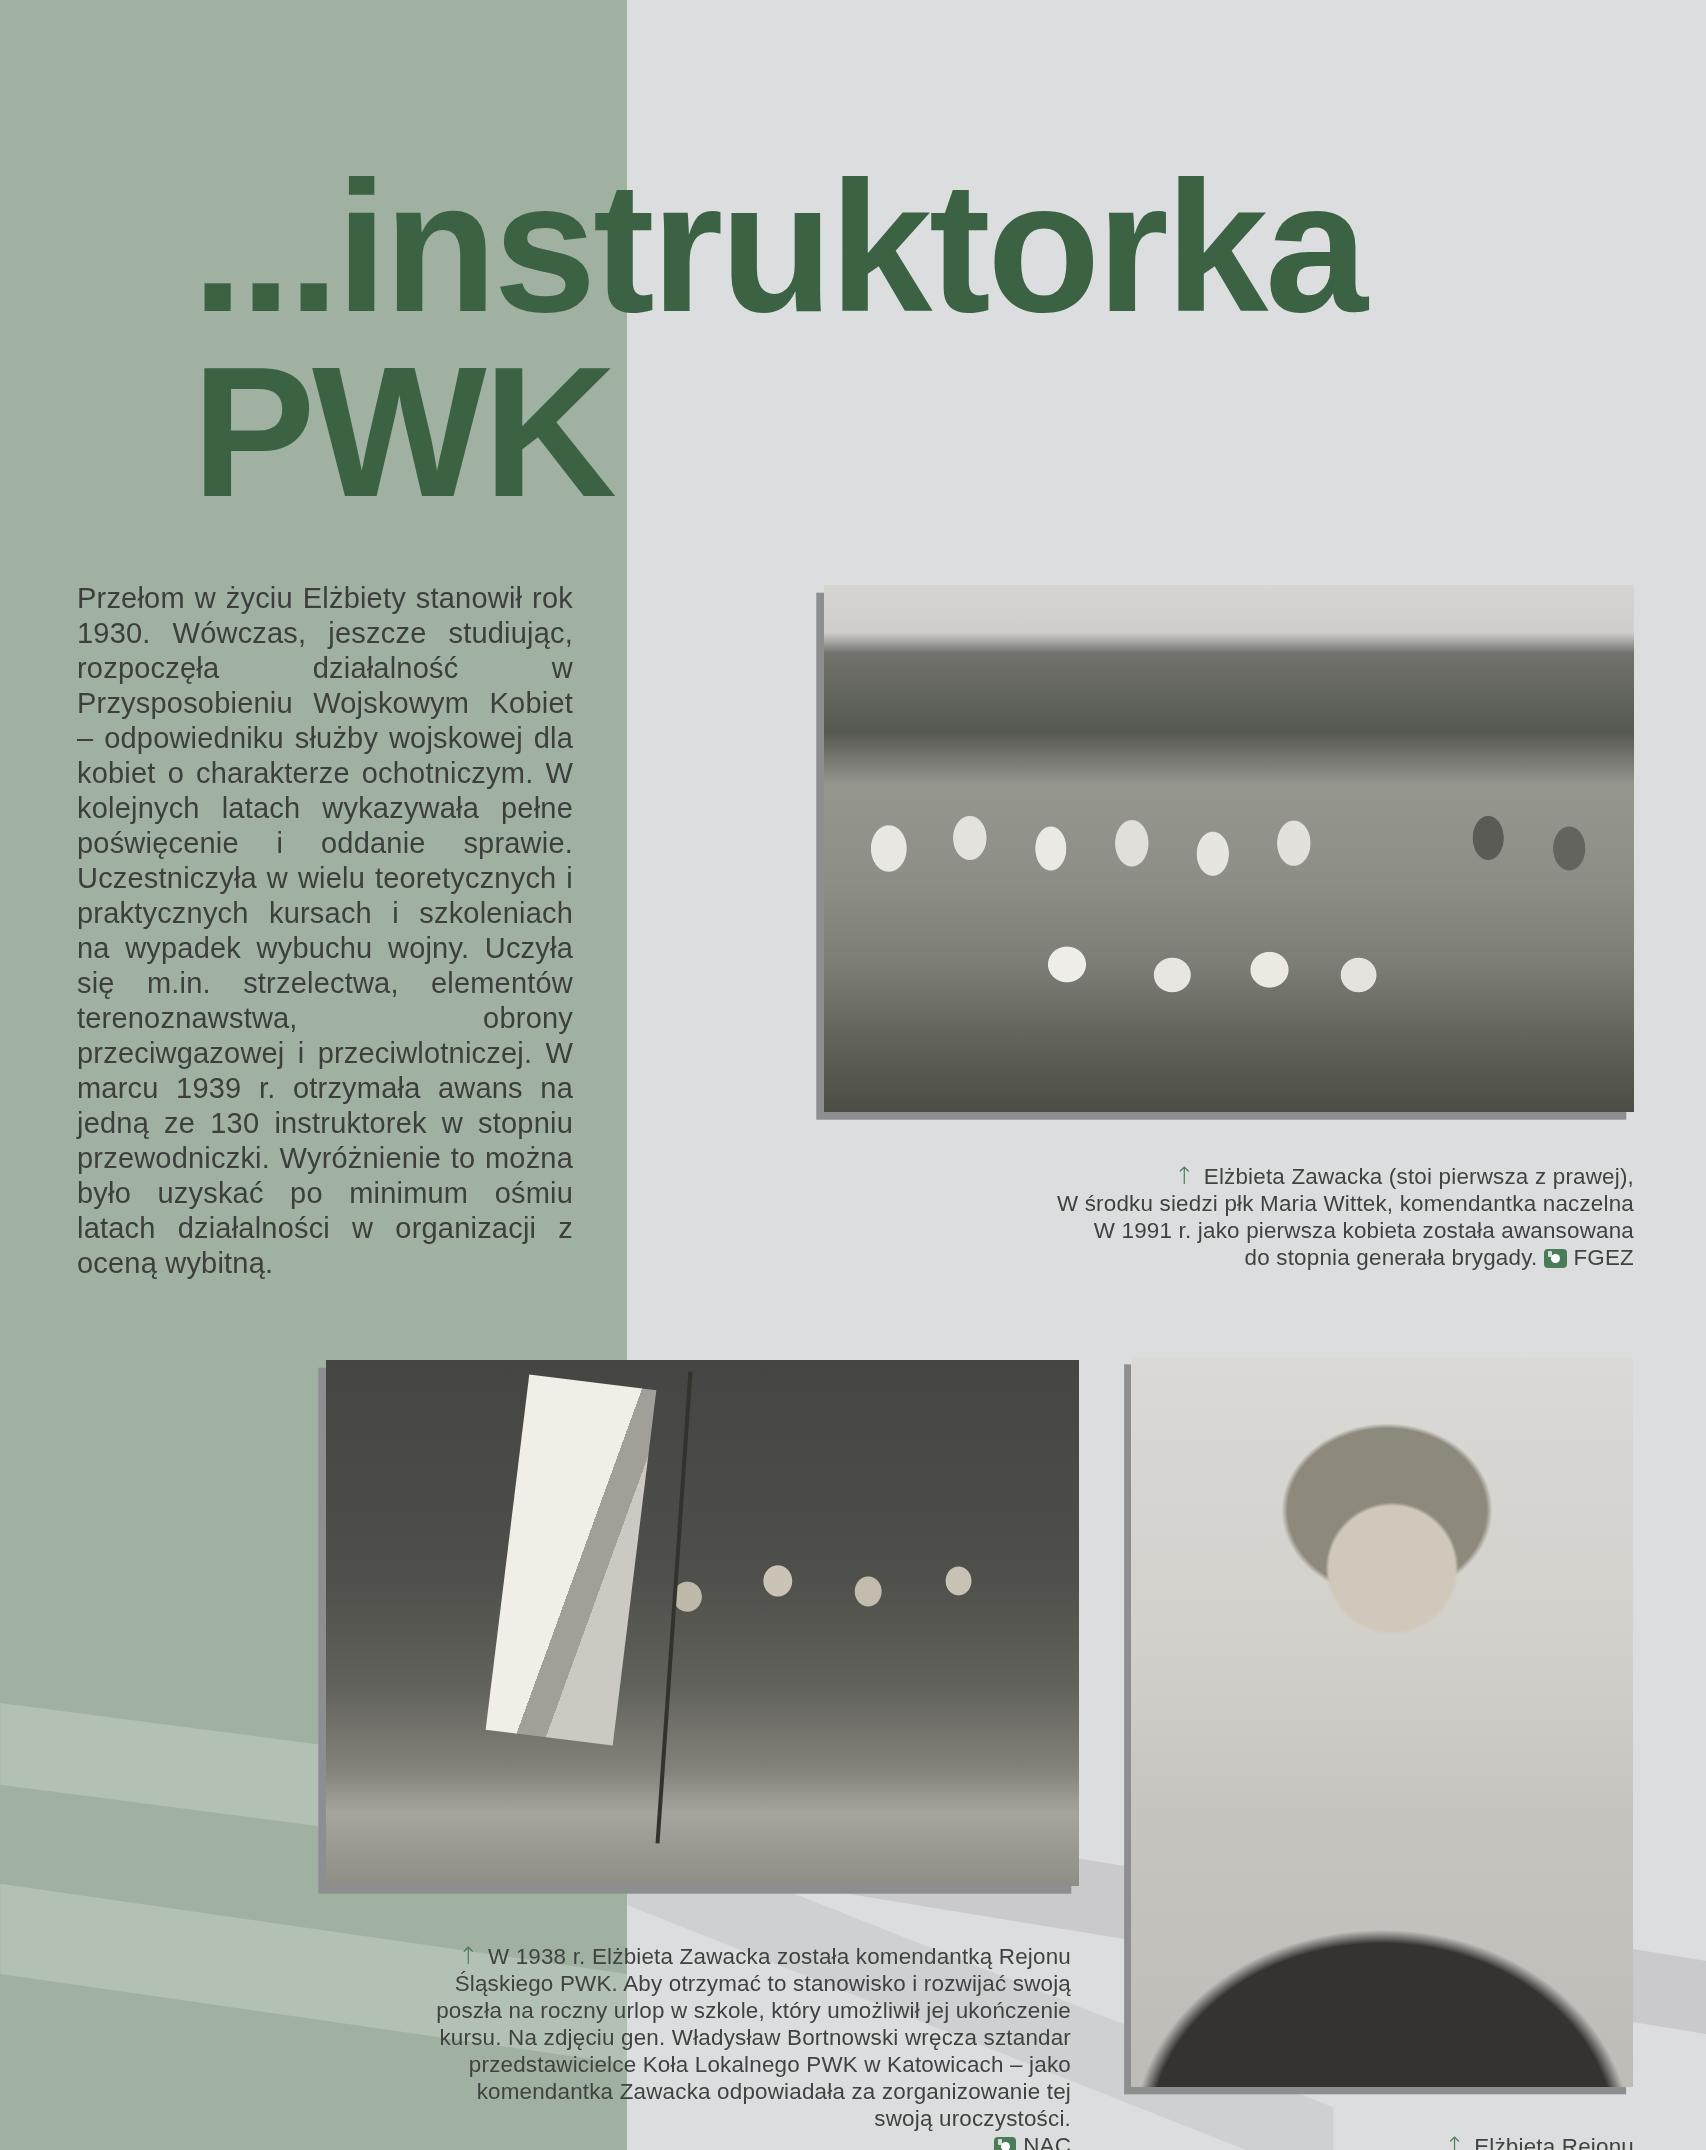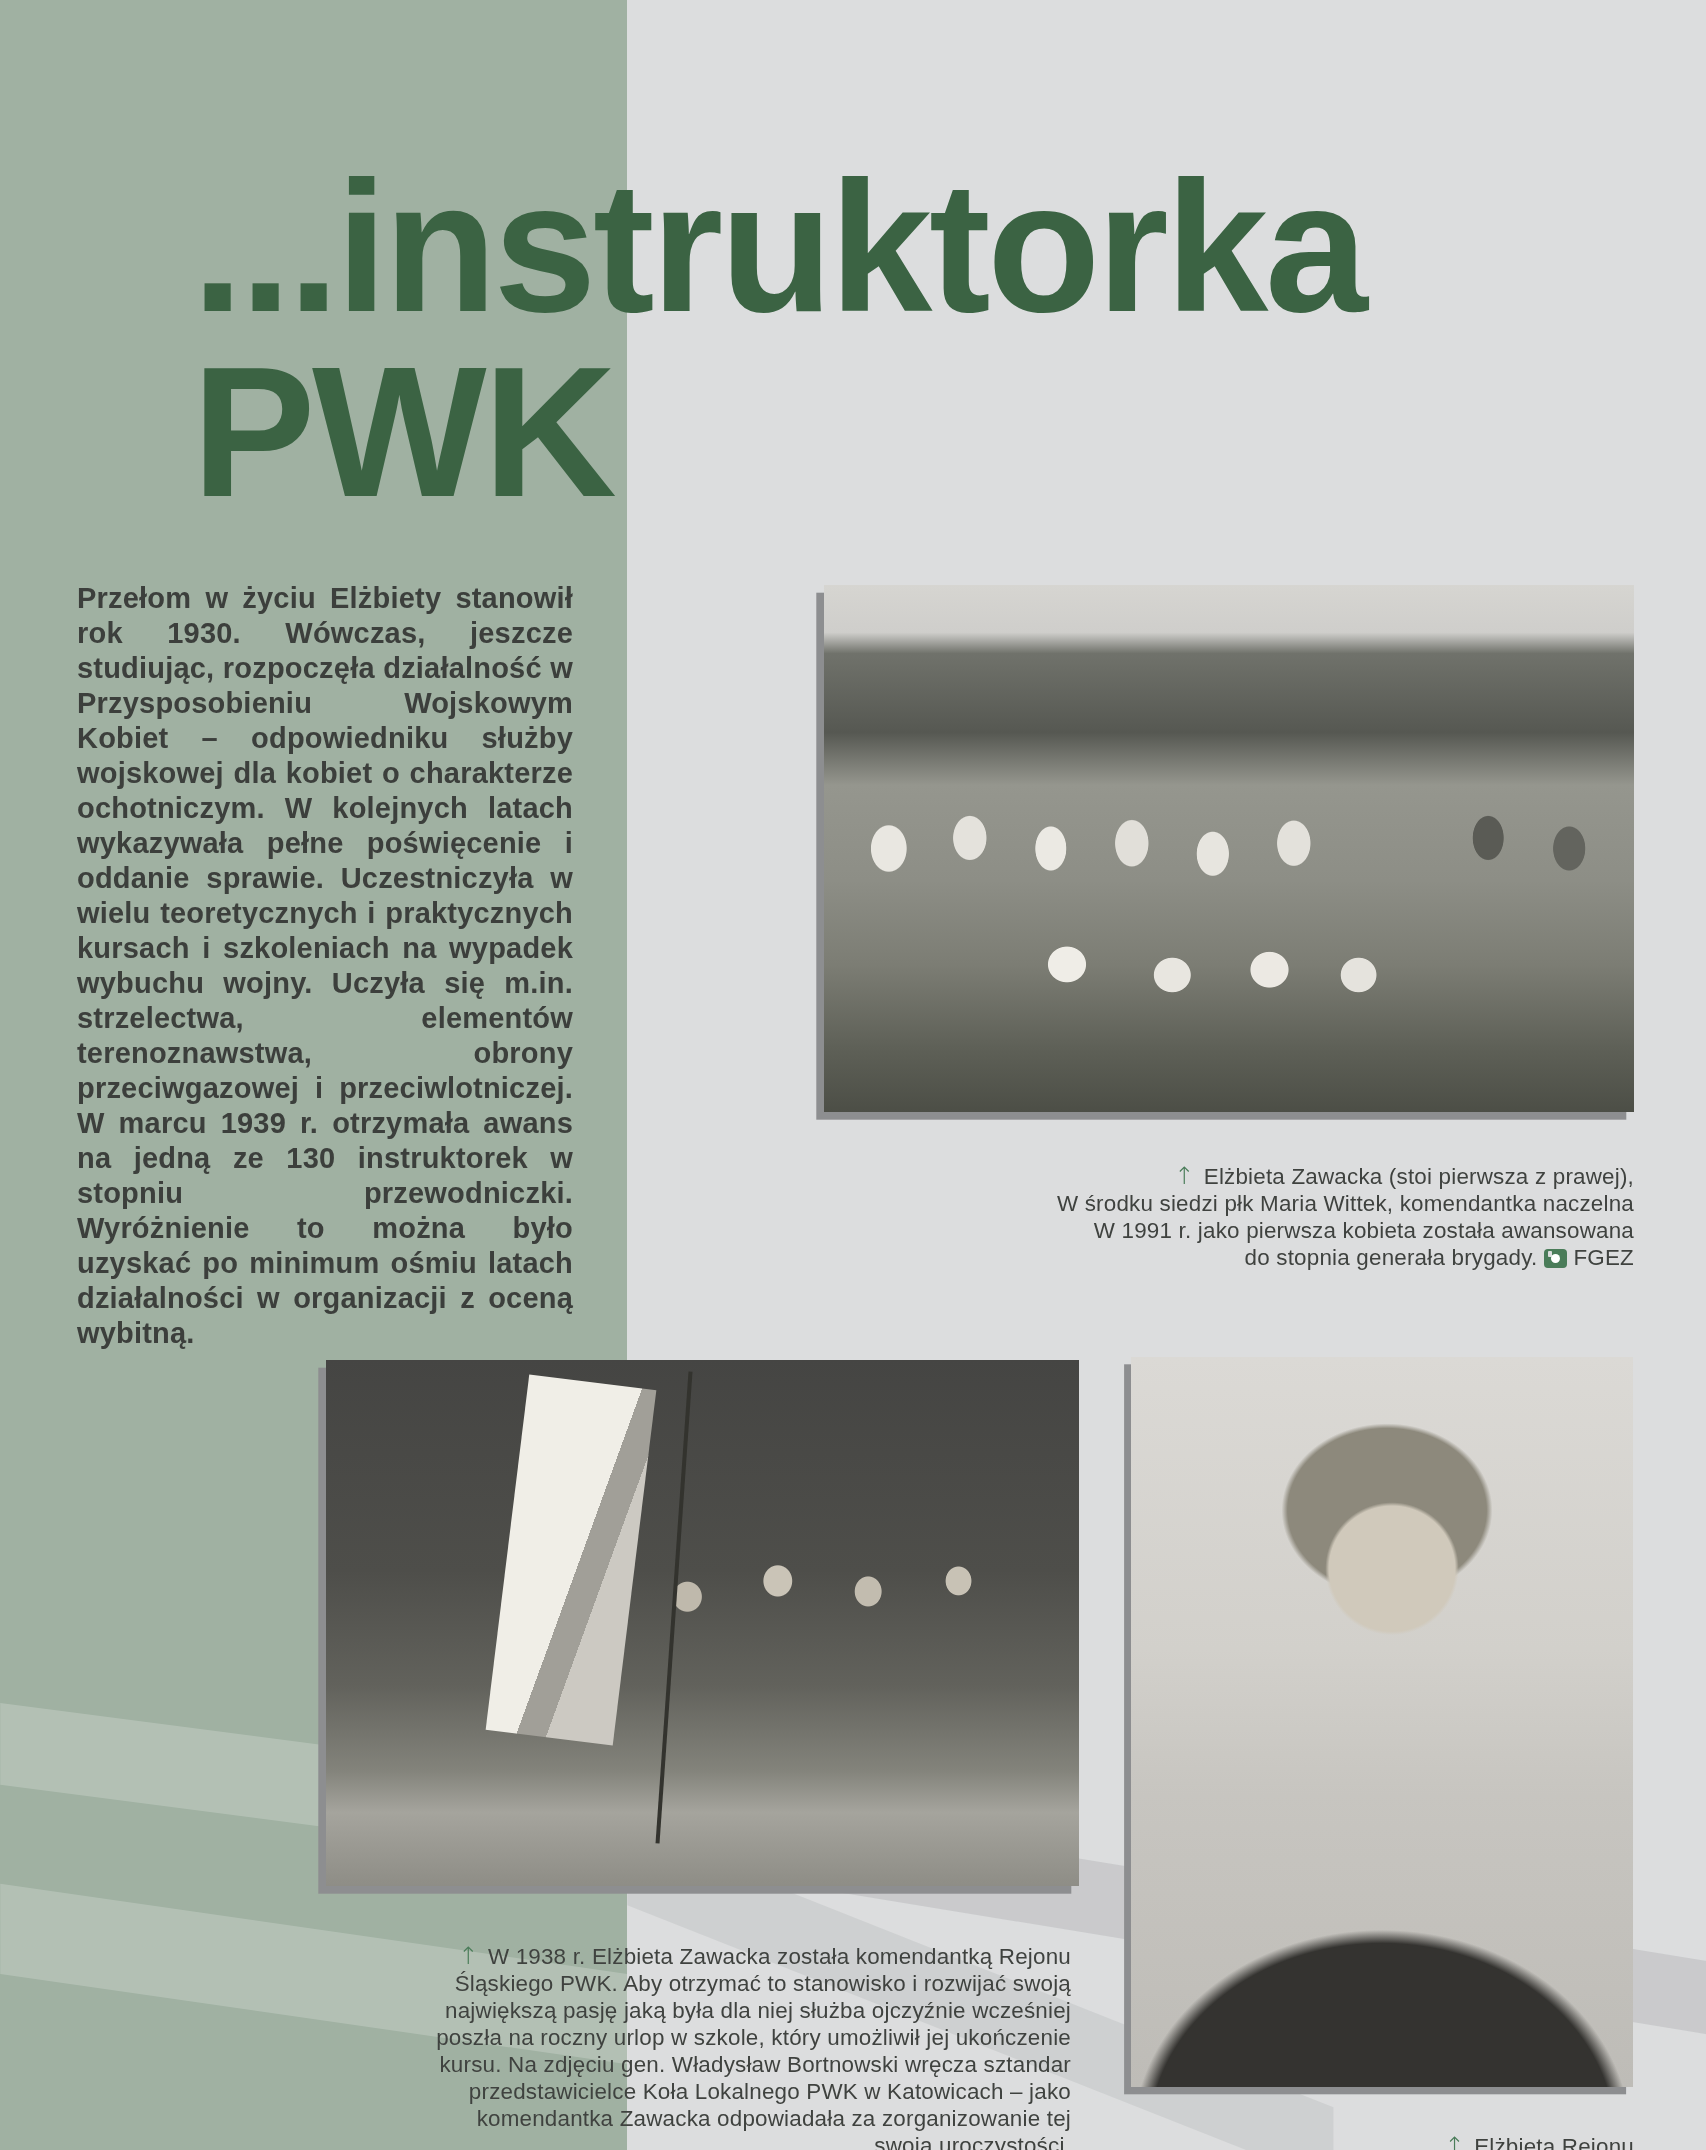--- a/index.html
+++ b/index.html
@@ -11,21 +11,21 @@
   }
   .green-col{position:absolute;left:0;top:0;width:627px;height:2438px;background:#a0b1a2;z-index:0;}
   .ribbons{position:absolute;left:0;top:0;z-index:1;pointer-events:none;}
   .poster-title{
     position:absolute;left:192px;top:155px;z-index:3;
     font-weight:bold;font-size:185px;line-height:185px;letter-spacing:-3.4px;
     color:#3b6343;white-space:nowrap;
   }
   .intro{
     position:absolute;left:77px;top:581px;width:496px;z-index:3;
-    font-size:29px;line-height:35px;font-weight:700;color:#3c3f3c;
+    font-size:29px;line-height:35px;font-weight:400;color:#3c3f3c;
     text-align:justify;letter-spacing:0.2px;
   }
   .photo{position:absolute;z-index:2;box-shadow:-7.7px 7.7px 0 0 #8d8e90;}
   .photo1{
     left:824px;top:585px;width:810px;height:527px;
     background:
       radial-gradient(ellipse 30px 39px at 8% 50%, #e9e7e1 58%, transparent 61%),
       radial-gradient(ellipse 28px 37px at 18% 48%, #e4e2dc 58%, transparent 61%),
       radial-gradient(ellipse 26px 37px at 28% 50%, #ebe9e3 58%, transparent 61%),
       radial-gradient(ellipse 28px 39px at 38% 49%, #e1dfd9 58%, transparent 61%),
@@ -121,21 +121,20 @@
 </div>
 
 <div class="photo photo2">
   <div class="pole"></div>
   <div class="flag"></div>
 </div>
 
 <div class="cap" style="right:636px;top:1919px;width:817px;">
   <div class="cap-line"><span class="arr">↑</span><span>W 1938 r. Elżbieta Zawacka została komendantką Rejonu</span></div>
   <div class="cap-line">Śląskiego PWK. Aby otrzymać to stanowisko i rozwijać swoją</div>
-  <div class="cap-line">największą pasję jaką była dla niej służba ojczyźnie wcześniej</div>
   <div class="cap-line">poszła na roczny urlop w szkole, który umożliwił jej ukończenie</div>
   <div class="cap-line">kursu. Na zdjęciu gen. Władysław Bortnowski wręcza sztandar</div>
   <div class="cap-line">przedstawicielce Koła Lokalnego PWK w Katowicach – jako</div>
   <div class="cap-line">komendantka Zawacka odpowiadała za zorganizowanie tej</div>
   <div class="cap-line">swoją uroczystości.</div>
   <div class="cap-line"><span class="cam"></span><span>NAC</span></div>
 </div>
 
 <div class="photo photo3"></div>
 

